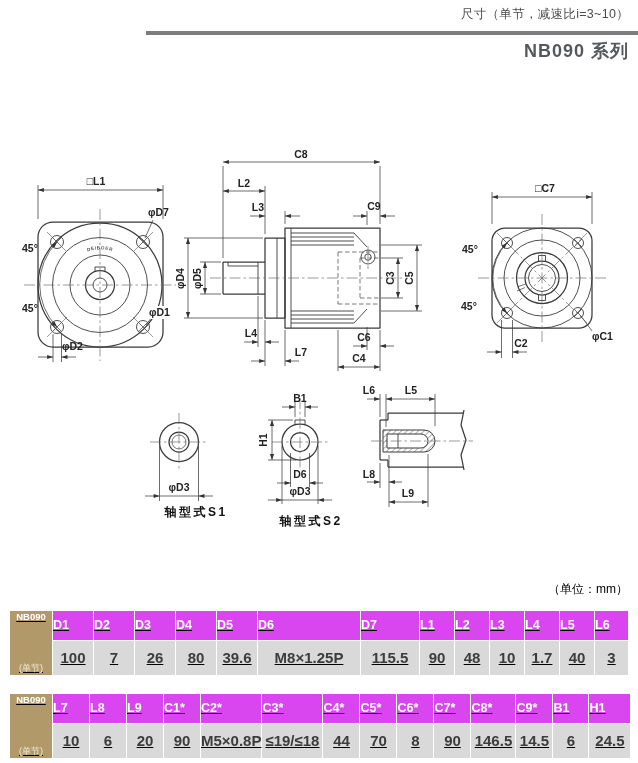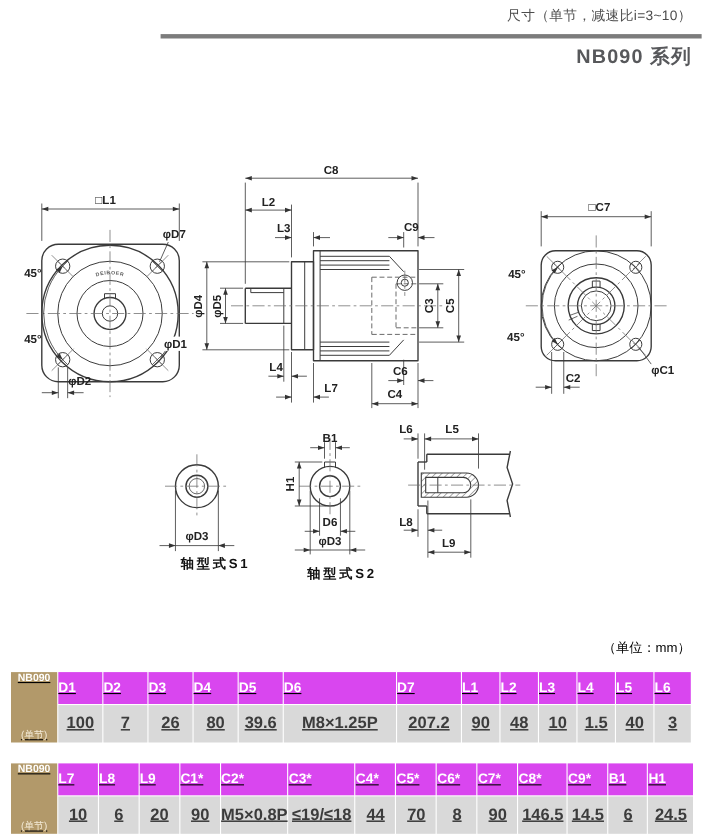--- a/index.html
+++ b/index.html
@@ -411,25 +411,25 @@
     <th>L5</th>
     <th>L6</th>
   </tr>
   <tr>
     <td class="v">100</td>
     <td class="v">7</td>
     <td class="v">26</td>
     <td class="v">80</td>
     <td class="v">39.6</td>
     <td class="v">M8×1.25P</td>
-    <td class="v">207.2</td>
+    <td class="v">115.5</td>
     <td class="v">90</td>
     <td class="v">48</td>
     <td class="v">10</td>
-    <td class="v">1.5</td>
+    <td class="v">1.7</td>
     <td class="v">40</td>
     <td class="v">3</td>
   </tr>
 </tbody>
   </table>
 
 <table class="dimtable" id="table2">
   <colgroup>
     <col style="width:42px">
       <col style="width:36px">

